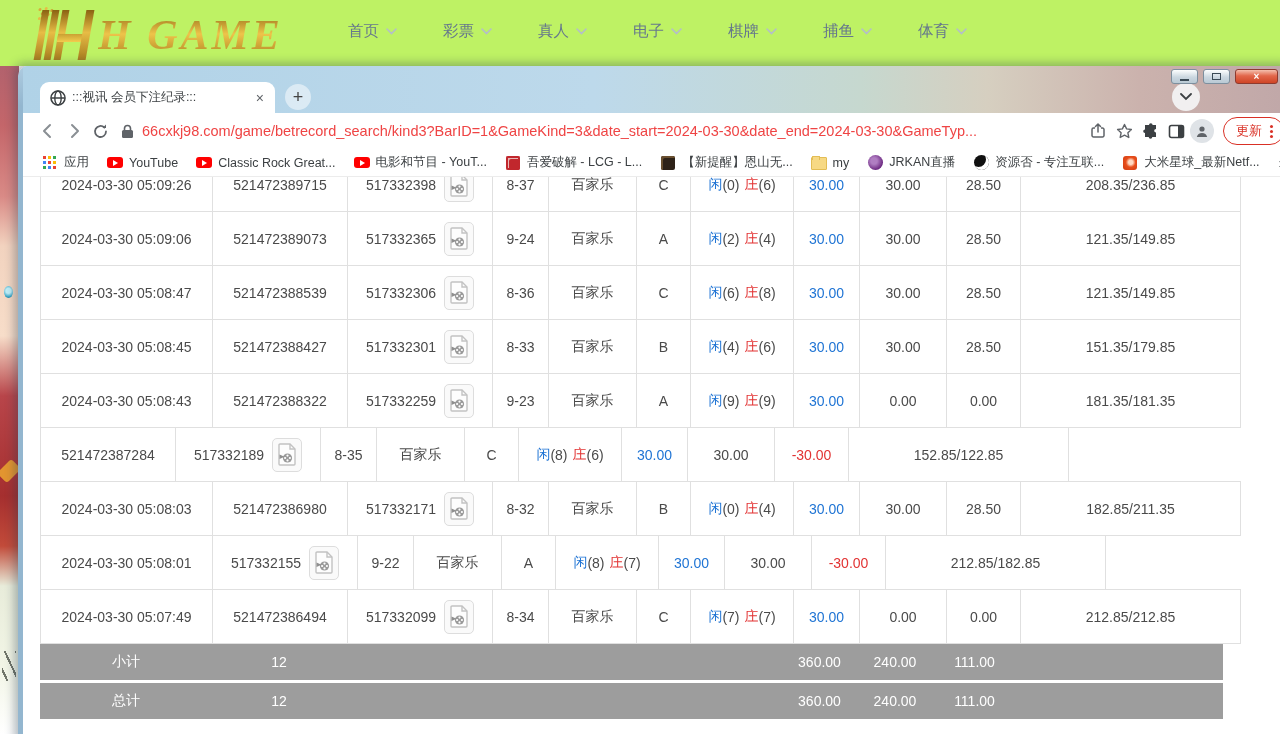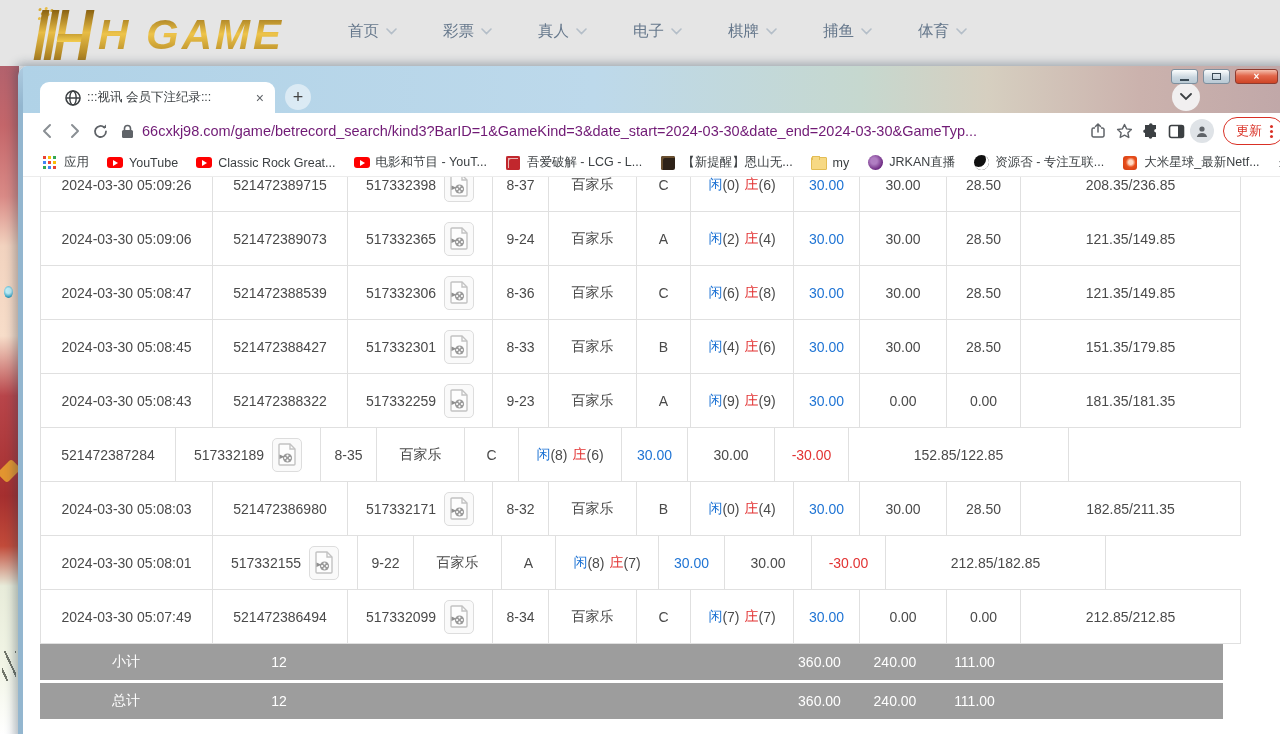--- a/index.html
+++ b/index.html
@@ -15,21 +15,21 @@
       #b8454a 330px, #a52f2f 430px, #c24b3a 480px,
       #e8ecda 520px, #f2f5e6 600px, #ffffff 668px); }
   .bg-art .eye { position:absolute; left:4px; top:220px; width:9px; height:12px;
     border-radius:50%; background:radial-gradient(circle at 50% 40%, #bfeef7 0 30%, #39a8c9 70%, #1c5f7a); }
   .bg-art .orn { position:absolute; left:2px; top:395px; width:14px; height:20px;
     background:#e8a030; transform:rotate(45deg); border-radius:3px; opacity:.9; }
   .bg-art .marks { position:absolute; left:2px; top:585px; width:14px; height:30px;
     background:repeating-linear-gradient(65deg, transparent 0 4px, #3a3f35 4px 6px, transparent 6px 10px); opacity:.7; }
 
   
-  .site-header { position:absolute; left:0; top:0; width:1280px; height:66px; background:#e5e5e5; }
+  .site-header { position:absolute; left:0; top:0; width:1280px; height:66px; background:#bef264;font-family:Liberation Serif, serif; }
   .logo { position:absolute; left:32px; top:4px; display:flex; align-items:flex-end; height:56px; }
   .logo-mark { position:relative; width:64px; height:50px; margin-right:2px; transform:skewX(-10deg); }
   .logo-mark .bar { position:absolute; top:0; width:7px; height:50px;
     background:linear-gradient(180deg,#8a6212,#e7bc45 45%,#a87d1f); }
   .logo-mark .bar.b1{left:6px;} .logo-mark .bar.b2{left:16px;} .logo-mark .bar.b3{left:26px; height:50px;}
   .logo-mark .cross { position:absolute; left:26px; top:24px; width:30px; height:8px;
     background:linear-gradient(180deg,#caa133,#f3cc4e); }
   .logo-mark .stem { position:absolute; left:50px; top:0; width:8px; height:50px;
     background:linear-gradient(180deg,#8a6212,#e7bc45 45%,#a87d1f); }
   .logo-mark .sparkles { position:absolute; left:2px; top:-2px; width:3px; height:3px; border-radius:50%;
@@ -55,35 +55,35 @@
     justify-content:center; font-size:10px; color:#344; cursor:pointer; }
   .win-btn.close { width:43px; border-color:#8e3b2f;
     background:linear-gradient(180deg,#f4c0ae 0%,#e2674b 45%,#cf4526); color:#fff; font-weight:bold; }
   .win-btn .glyph-min { width:9px; height:2px; background:#3a4a56; margin-top:6px; }
   .win-btn .glyph-max { width:9px; height:7px; border:1.5px solid #3a4a56; background:transparent; }
 
   
   .tab-strip { position:relative; height:47px;
     background:linear-gradient(90deg,#b0d2e7 0%,#bdd9eb 45%,#c6d8cf 66%,#d6cfc0 76%,#cbb2ad 88%,#c0a7a8 100%); }
   .tab { position:absolute; left:17px; bottom:0; width:235px; height:31px; background:#fff;
-    border-radius:9px 9px 0 0; display:flex; align-items:center; padding:0 8px 0 25px; cursor:pointer; }
+    border-radius:9px 9px 0 0; display:flex; align-items:center; padding:0 8px 0 10px; cursor:pointer; }
   .tab-title { flex:1; font-size:12.5px; color:#3c4043; white-space:nowrap; overflow:hidden; margin:0 6px; }
   .tab-close { font-size:14px; color:#5f6368; cursor:pointer; padding:0 3px; }
   .newtab-btn { position:absolute; left:262px; bottom:3px; width:26px; height:26px; border-radius:50%;
     background:rgba(255,255,255,.5); display:flex; align-items:center; justify-content:center;
     font-size:18px; color:#444; cursor:pointer; }
   .tabsearch-btn { position:absolute; right:92px; bottom:2px; width:28px; height:28px; border-radius:50%;
     background:rgba(248,250,252,.85); display:flex; align-items:center; justify-content:center; cursor:pointer; }
 
   
   .toolbar { height:36px; background:#fff; display:flex; align-items:center; padding:0 8px 0 12px; }
   .tb-icon { width:26px; height:26px; display:flex; align-items:center; justify-content:center;
     cursor:pointer; flex:0 0 auto; }
   .urlbar { flex:1; display:flex; align-items:center; height:28px; padding:0 8px; overflow:hidden; }
-  .url-text { font-size:14.5px; color:#701a75; white-space:nowrap; overflow:hidden; }
+  .url-text { font-size:14.5px; color:#ef4444; white-space:nowrap; overflow:hidden; }
   .avatar-circle { width:24px; height:24px; border-radius:50%; background:#dfe3e7;
     display:flex; align-items:center; justify-content:center; }
   .update-pill { display:flex; align-items:center; gap:8px; border:1.5px solid #d93025; border-radius:15px;
     color:#d93025; font-size:13px; padding:4px 10px 4px 12px; margin-left:8px; white-space:nowrap; cursor:pointer; }
   .kebab { display:flex; flex-direction:column; gap:2px; }
   .kebab i { width:3px; height:3px; border-radius:50%; background:#d93025; }
 
   
   .bookmarks { height:28px; background:#fff; display:flex; align-items:center; padding:0 6px 0 10px;
     border-bottom:1px solid #ececec; }

